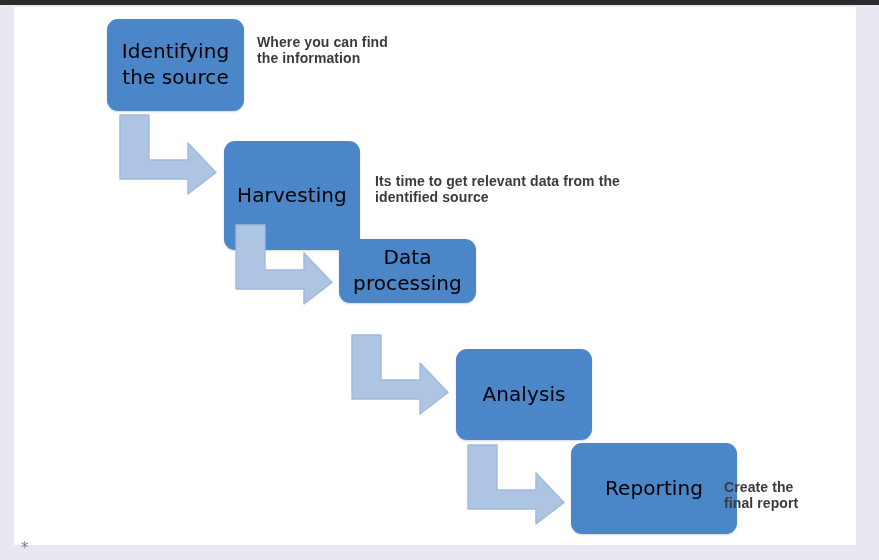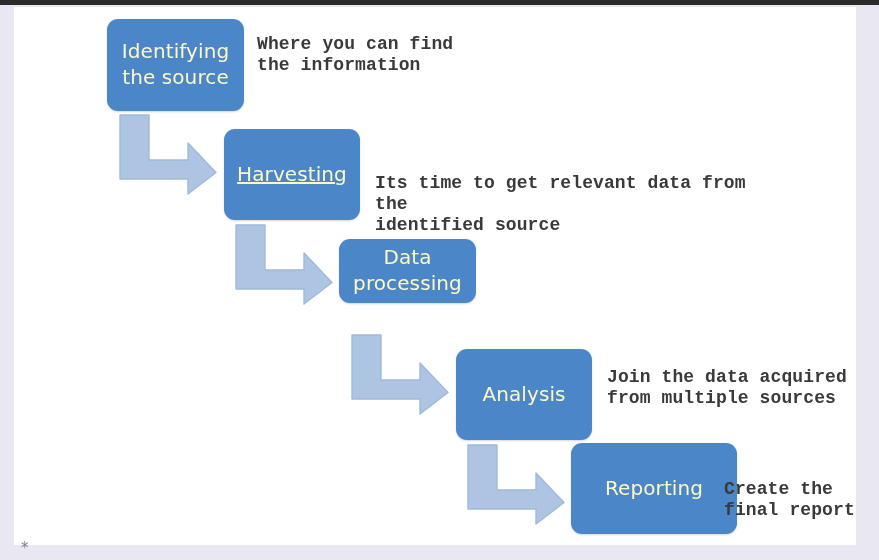--- a/index.html
+++ b/index.html
@@ -46,21 +46,21 @@
   
   .step-box {
     position: absolute;
     background: #4a86c8;
     border-radius: 11px;
     box-shadow: 0 1px 2px rgba(0,0,0,0.16);
     display: flex;
     align-items: center;
     justify-content: center;
     text-align: center;
-    color: #fef9c3;
+    color: #000000;
     font-family: "DejaVu Sans", sans-serif;
     font-size: 20px;
     font-weight: 400;
     line-height: 1.28;
     letter-spacing: 0.1px;
     box-sizing: border-box;
     padding: 2px 6px;
   }
   .step-box .box-label {
     display: block;
@@ -71,43 +71,43 @@
   .elbow-arrow {
     position: absolute;
   }
   .elbow-arrow svg {
     display: block;
   }
 
   
   .step-desc {
     position: absolute;
-    font-family: Liberation Mono, monospace;
+    font-family: Liberation Sans, sans-serif;
     font-weight: bold;
-    font-size: 18px;
+    font-size: 14px;
     line-height: 1.17;
     color: #3a3a3a;
     white-space: pre-line;
     letter-spacing: 0.1px;
   }
 
   
   .asterisk-marker {
     position: absolute;
     left: 7px;
     top: 534px;
     font-size: 15px;
     color: #7d7d90;
     font-family: "DejaVu Sans", sans-serif;
     line-height: 1;
   }
 
   
   .box-1 { left: 93px;  top: 12px;  width: 137px; height: 92px; }
-  .box-2 { left: 210px; top: 122px; width: 136px; height: 91px; text-decoration: underline; }
+  .box-2 { left: 210px; top: 134px; width: 136px; height: 109px; }
   .box-3 { left: 325px; top: 232px; width: 137px; height: 64px; }
   .box-4 { left: 442px; top: 342px; width: 136px; height: 91px; }
   .box-5 { left: 557px; top: 436px; width: 166px; height: 91px; }
 
   .arrow-1 { left: 104px; top: 106px; }
   .arrow-2 { left: 220px; top: 216px; }
   .arrow-3 { left: 336px; top: 326px; }
   .arrow-4 { left: 452px; top: 436px; }
 
   .desc-1 { left: 243px; top: 27px;  width: 260px; }
@@ -157,22 +157,20 @@
 
     <div class="elbow-arrow arrow-3">
       <svg width="100" height="84" viewBox="0 0 100 84" xmlns="http://www.w3.org/2000/svg">
         <path d="M2,2 L31,2 L31,47 L70,47 L70,30 L98,59.5 L70,81 L70,66 L2,66 Z" fill="#aec4e3" stroke="#a0b9dd" stroke-width="1.4" stroke-linejoin="round"></path>
       </svg>
     </div>
 
     <div class="step-box box-4">
       <span class="box-label">Analysis</span>
     </div>
-    <div class="step-desc desc-4">Join the data acquired
-from multiple sources</div>
 
     <div class="elbow-arrow arrow-4">
       <svg width="100" height="84" viewBox="0 0 100 84" xmlns="http://www.w3.org/2000/svg">
         <path d="M2,2 L31,2 L31,47 L70,47 L70,30 L98,59.5 L70,81 L70,66 L2,66 Z" fill="#aec4e3" stroke="#a0b9dd" stroke-width="1.4" stroke-linejoin="round"></path>
       </svg>
     </div>
 
     <div class="step-box box-5">
       <span class="box-label">Reporting</span>
     </div>

